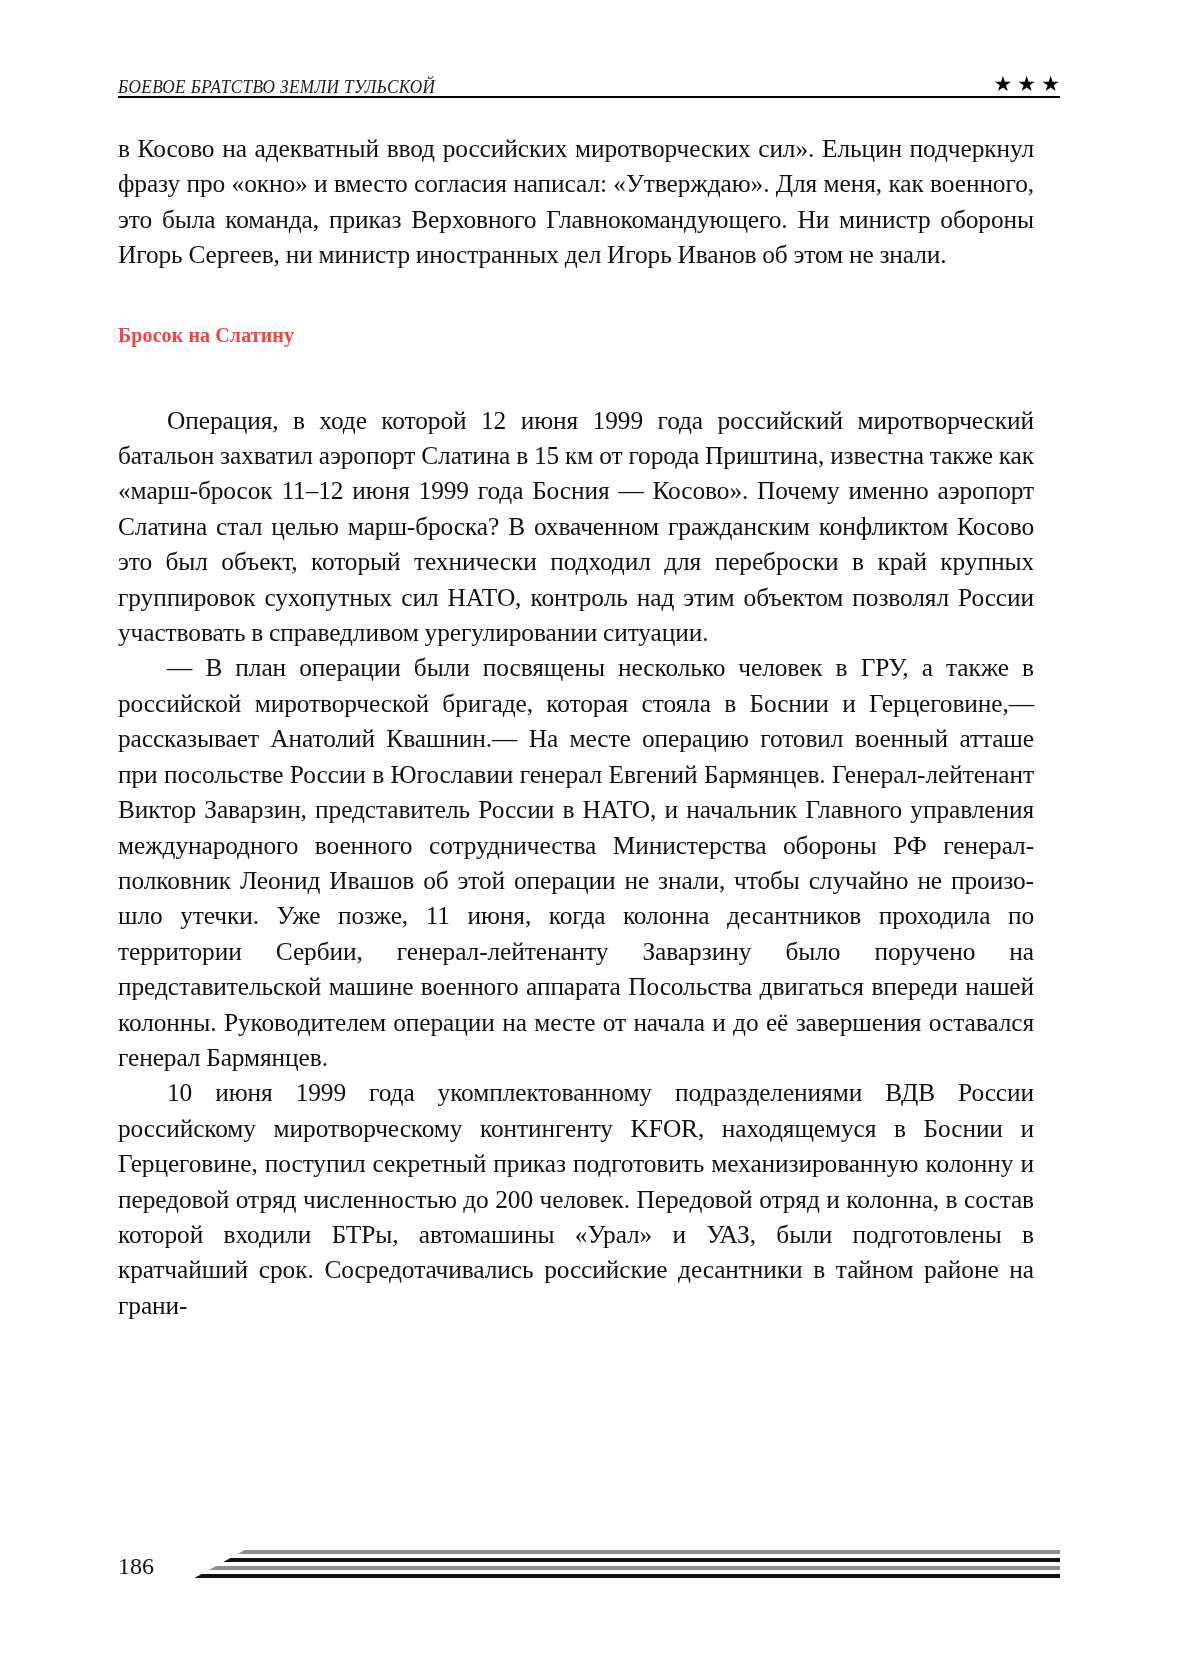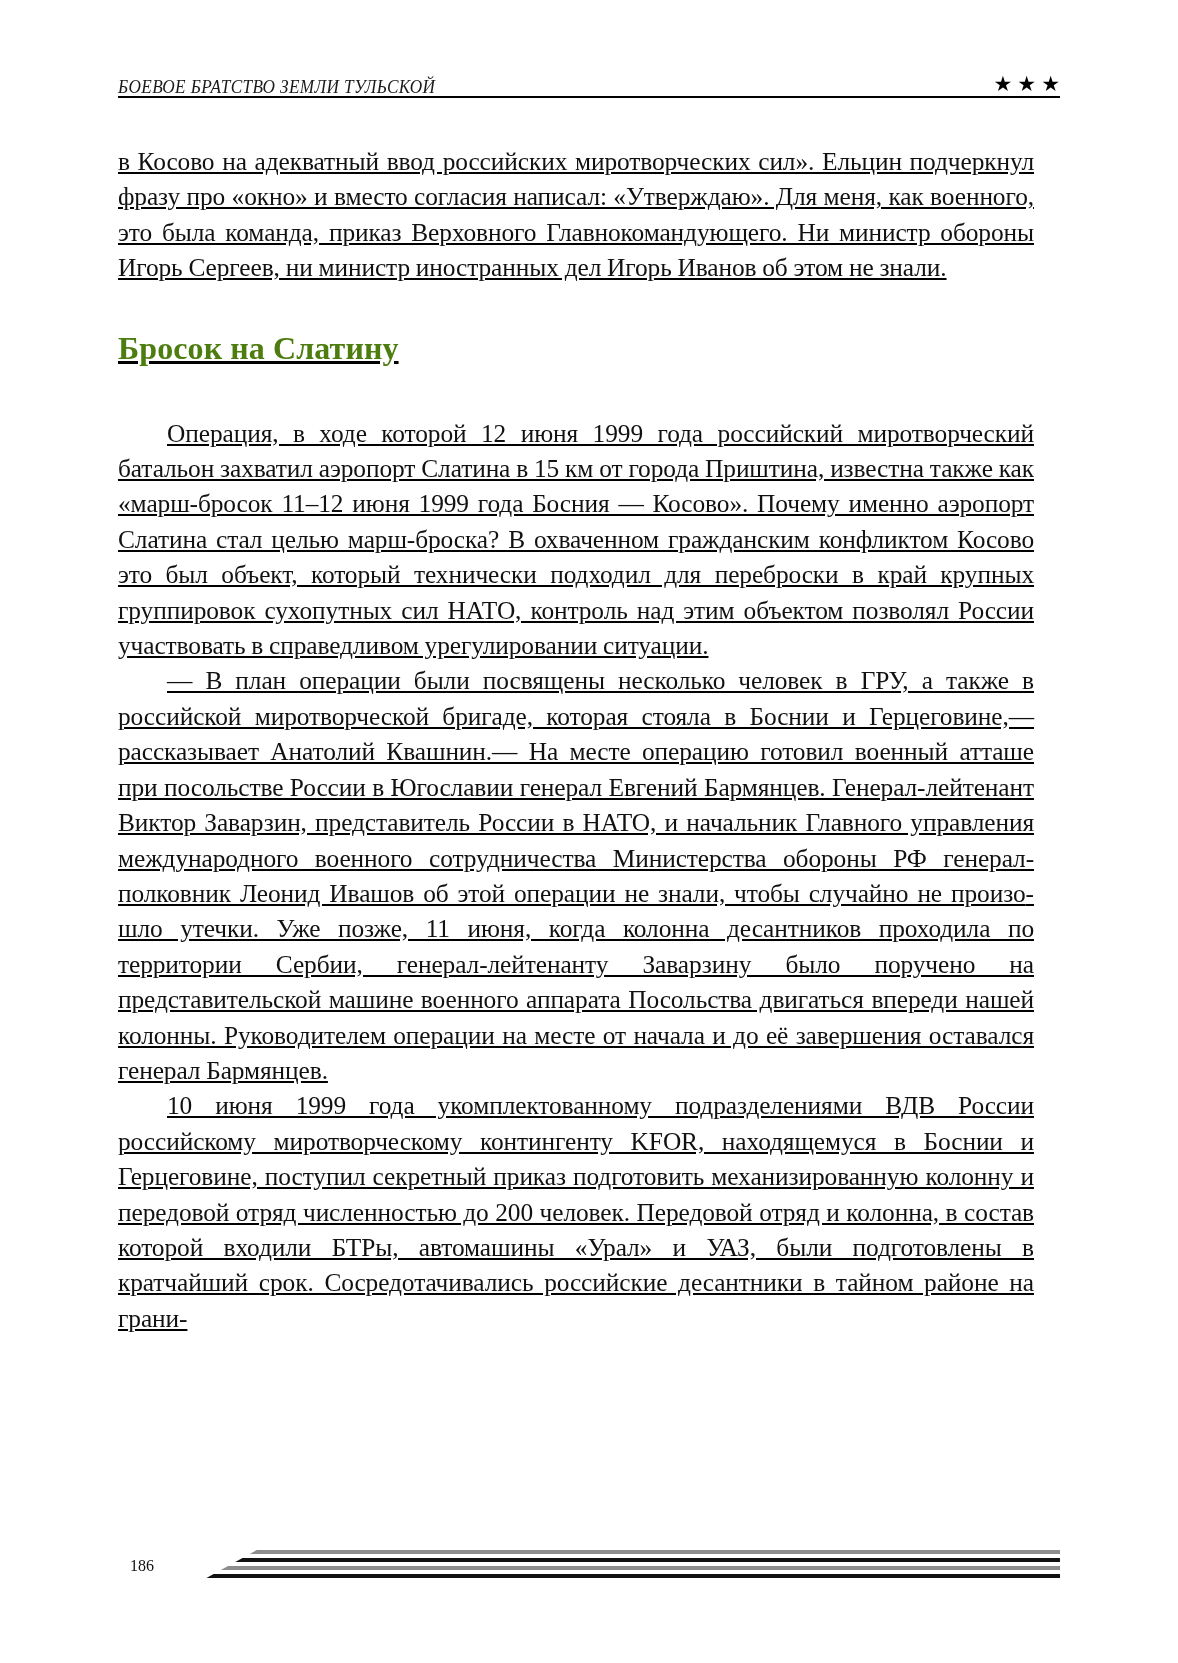--- a/index.html
+++ b/index.html
@@ -65,23 +65,22 @@
     top: 96px;
     width: 942px;
     height: 2px;
     background: #000000;
   }
 
   
   .column {
     position: absolute;
     left: 118px;
-    top: 144px;
+    top: 131px;
     width: 916px;
-    text-decoration: underline;
   }
 
   p.body {
     margin: 0;
     font-family: "Liberation Serif", "DejaVu Serif", serif;
     font-size: 25.4px;
     line-height: 35.4px;
     text-align: justify;
     text-justify: inter-word;
     letter-spacing: -0.1px;
@@ -90,46 +89,45 @@
     color: #111111;
     hyphens: manual;
   }
   p.body.indent { text-indent: 49px; }
 
   .heading {
     margin: 0;
     padding: 0;
     font-family: "Liberation Serif", "DejaVu Serif", serif;
     font-weight: bold;
-    font-size: 32px;
+    font-size: 20px;
     line-height: 36px;
-    color: #4d7c0f;
+    color: #ef4444;
     letter-spacing: 0.1px;
   }
   .gap-after-p1 { height: 44px; }
   .gap-after-heading { height: 50px; }
 
   
   .footer {
     position: absolute;
     left: 118px;
     top: 1543px;
     width: 942px;
     height: 46px;
     display: flex;
     align-items: center;
   }
   .folio {
     font-family: "Liberation Serif", "DejaVu Serif", serif;
-    font-size: 16px;
+    font-size: 24px;
     line-height: 1;
     color: #111111;
     width: 62px;
     flex: 0 0 62px;
-    margin-left: 12px;
   }
   .deco-band {
     position: relative;
     flex: 1 1 auto;
     height: 40px;
     overflow: hidden;
   }
   .deco-stripes {
     position: absolute;
     left: 0; top: 0;

